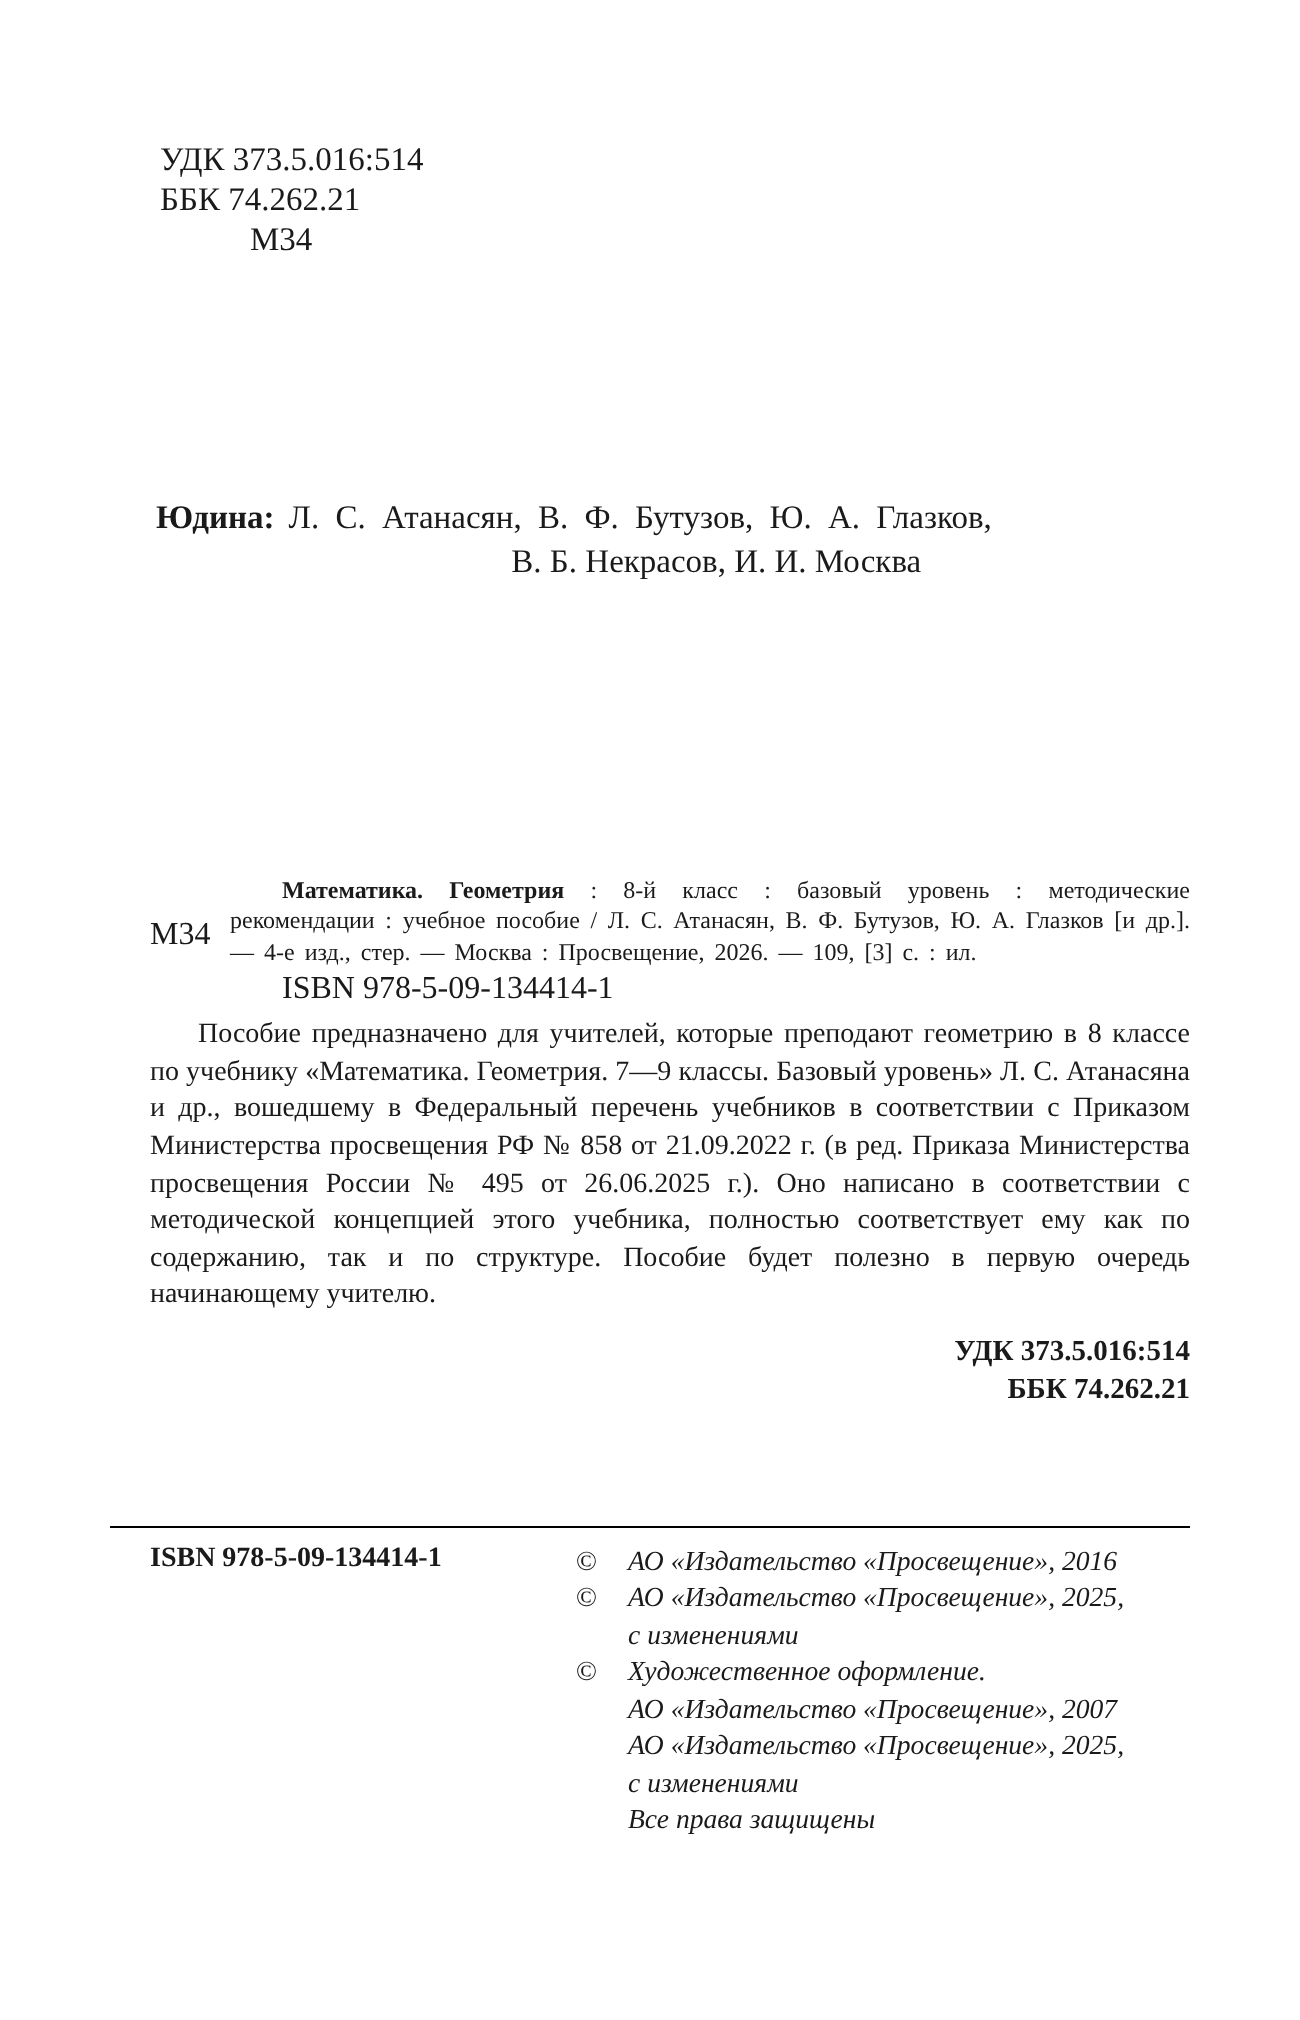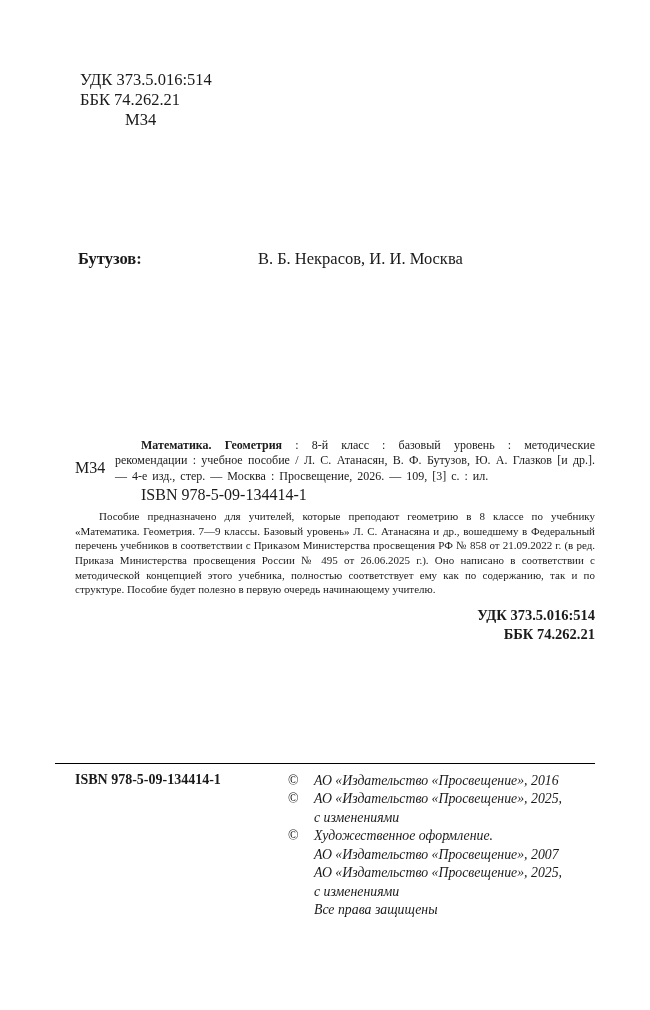--- a/index.html
+++ b/index.html
@@ -58,21 +58,21 @@
     text-align: justify;
     text-indent: 26px;
     word-spacing: 2px;
   }
   .bib-title { font-weight: bold; }
   .bib-isbn {
     font-size: 16px;
     margin: 2px 0 5px 66px;
   }
   .annotation {
-    font-size: 11px;
+    font-size: 14px;
     line-height: 1.33;
     text-align: justify;
     text-indent: 24px;
   }
   .codes-right {
     margin-top: 9px;
     text-align: right;
     font-weight: bold;
     font-size: 14.5px;
     line-height: 1.3;
@@ -111,22 +111,23 @@
 </head>
 <body>
 
 <div class="top-codes">
   <div>УДК 373.5.016:514</div>
   <div>ББК 74.262.21</div>
   <div class="code-indent">М34</div>
 </div>
 
 <div class="authors">
-  <span class="authors-label">Бутузов:</span>
+  <span class="authors-label">Юдина:</span>
   <span class="authors-names">
+    <span class="authors-line1">Л. С. Атанасян, В. Ф. Бутузов, Ю. А. Глазков,</span>
     <span class="authors-line2">В. Б. Некрасов, И. И. Москва</span>
   </span>
 </div>
 
 <div class="mid-block">
   <div class="bib">
     <span class="bib-margin-code">М34</span>
     <p class="bib-text"><span class="bib-title">Математика. Геометрия</span><span> : 8-й класс : базовый уровень : методические рекомендации : учебное пособие / Л. С. Атанасян, В. Ф. Бутузов, Ю. А. Глазков [и др.]. — 4-е изд., стер. — Москва : Просвещение, 2026. — 109, [3] с. : ил.</span></p>
   </div>
   <div class="bib-isbn">ISBN 978-5-09-134414-1</div>

